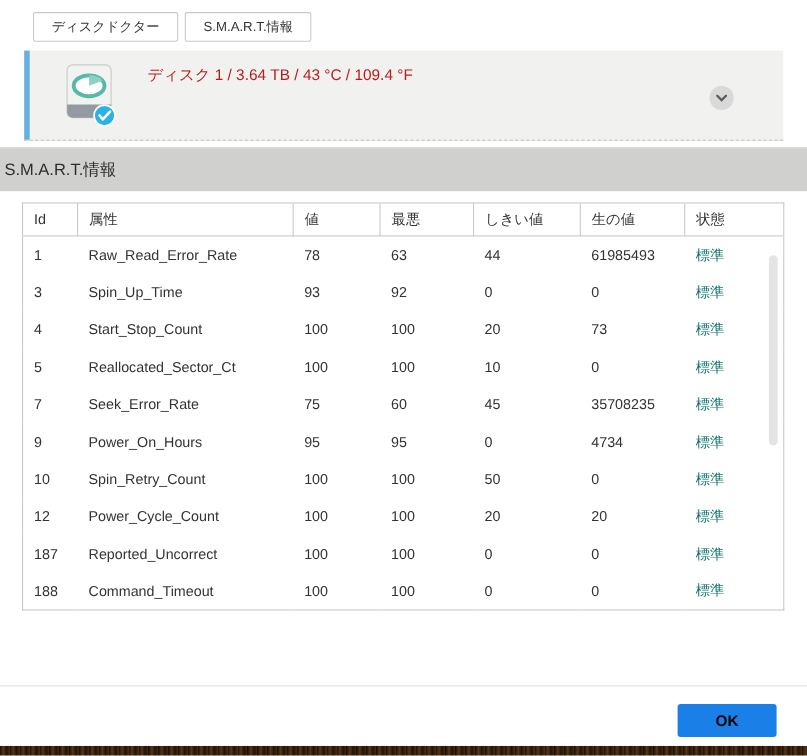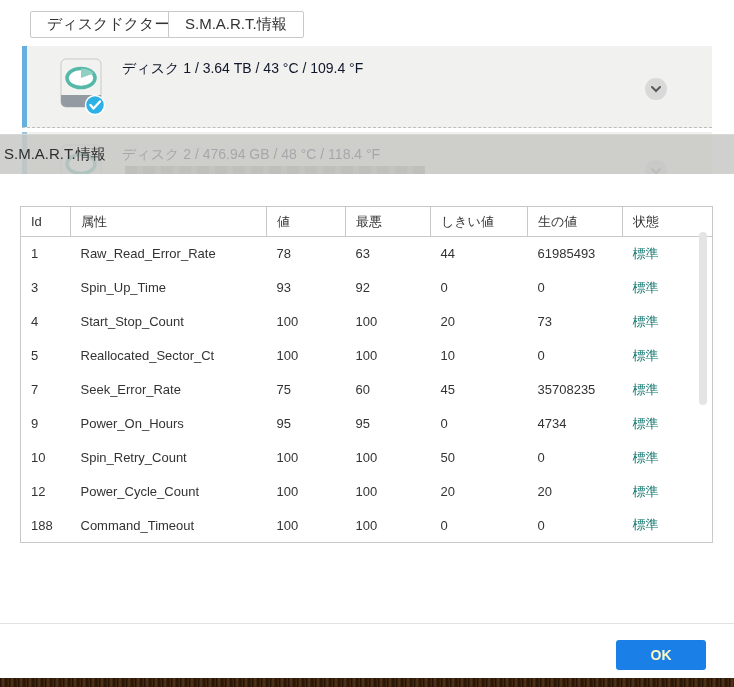--- a/index.html
+++ b/index.html
@@ -8,36 +8,36 @@
     font-family: "Liberation Sans", sans-serif;
     background: #fff;
     color: #333;
   }
   .screen { position: relative; width: 734px; height: 687px; overflow: hidden; background: #fff; }
 
   
   .tab-btn {
     position: absolute; top: 11px; height: 27px;
     background: #fff; border: 1px solid #c9c9c9; border-radius: 2px;
-    font-family: inherit; font-size: 15px; color: #333;
+    font-family: inherit; font-size: 12px; color: #333;
     padding: 0 16px; cursor: pointer;
   }
   #tab-disk-doctor { left: 30px; }
   #tab-smart { left: 168px; }
 
   
   .disk-panel {
     position: absolute; left: 22px; width: 690px; height: 82px;
     background: #f1f1ef;
   }
   #disk1 { top: 46px; border-bottom: 1px dashed #bdbdbb; z-index: 1; }
   #disk2 { top: 132px; z-index: 1; }
   .accent-bar { position: absolute; left: 0; top: 0; width: 5px; height: 100%; background: #66afdf; }
   .disk-icon { position: absolute; left: 34px; top: 12px; width: 50px; height: 58px; }
-  .disk-title { position: absolute; left: 100px; top: 14px; font-size: 14px; color: #0f172a; white-space: nowrap; }
+  .disk-title { position: absolute; left: 112px; top: 14px; font-size: 14px; color: #b91c1c; white-space: nowrap; }
   .disk-serial { position: absolute; left: 103px; top: 44px; font-size: 13px; color: #4a4a4a; white-space: nowrap; }
   #disk2 .disk-title { top: 14px; }
   .blur-bar {
     position: absolute; left: 103px; top: 34px; width: 300px; height: 8px;
     background: repeating-linear-gradient(90deg, #8a8a88 0 12px, #a5a5a3 12px 18px);
     opacity: .8;
   }
   .chev-btn {
     position: absolute; left: 623px; top: 32px; width: 22px; height: 22px;
     border-radius: 50%; background: #d9d9d9; border: none; cursor: pointer;
@@ -49,41 +49,41 @@
   .modal { position: absolute; left: 0; top: 134px; width: 734px; height: 544px; z-index: 5; }
   .modal-header {
     height: 40px; background: rgba(198,198,195,0.82);
     border-top: 1px solid #d8d8d6;
     display: flex; align-items: center;
   }
   .modal-title { padding-left: 4px; font-size: 15px; color: #2e2e2e; }
   .modal-body { position: relative; height: 504px; background: #fff; }
 
   table.smart {
-    position: absolute; left: 20px; top: 32px; width: 692px;
+    position: absolute; left: 20px; top: 10px; width: 692px;
     border-collapse: collapse; font-size: 13px; color: #333;
     background: #fff; border: 1px solid #c9c9c9; table-layout: fixed;
   }
   table.smart th {
     height: 30px; text-align: left; padding-left: 10px; font-weight: 400;
     border-right: 1px solid #c9c9c9; border-bottom: 1px solid #c9c9c9;
     overflow: hidden; white-space: nowrap;
   }
   table.smart th:last-child { border-right: none; }
   table.smart td { height: 34px; padding-left: 10px; overflow: hidden; white-space: nowrap; }
   table.smart td.status { color: #0f766e; }
 
   .scroll-thumb {
     position: absolute; left: 699px; top: 58px; width: 8px; height: 173px;
     background: #e4e4e4; border-radius: 4px; cursor: grab;
   }
   .footer-sep { position: absolute; left: 0; top: 449px; width: 734px; height: 1px; background: #e2e2e0; }
   .ok-btn {
     position: absolute; left: 616px; top: 466px; width: 90px; height: 30px;
-    background: #1a80e8; color: #fef9c3; border: none; border-radius: 3px;
+    background: #1a80e8; color: #000000; border: none; border-radius: 3px;
     font-family: inherit; font-size: 14px; font-weight: 600; cursor: pointer;
   }
 
   
   .bottom-strip {
     position: absolute; left: 0; top: 678px; width: 734px; height: 9px;
     background: repeating-linear-gradient(90deg, #1a0d04 0px, #56361b 3px, #241303 6px, #4a2d14 9px);
   }
 </style>
 </head>
@@ -107,37 +107,20 @@
       </svg>
     </span>
     <div class="disk-title">ディスク 1 / 3.64 TB / 43 °C / 109.4 °F</div>
     <button class="chev-btn">
       <svg width="12" height="8" viewBox="0 0 12 8">
         <path d="M2 2 L6 6 L10 2" stroke="#5a5a5a" stroke-width="2" fill="none" stroke-linecap="round"></path>
       </svg>
     </button>
   </div>
 
-  <div class="disk-panel" id="disk2">
-    <div class="accent-bar" style="background:#9dc6dd;"></div>
-    <span class="disk-icon">
-      <svg viewBox="0 0 50 58" width="50" height="58">
-        <rect x="5" y="1" width="40" height="48" rx="5" fill="#f2f3f1" stroke="#c8cbc8"></rect>
-        <path d="M5 37 h40 v7 a5 5 0 0 1 -5 5 h-30 a5 5 0 0 1 -5 -5 z" fill="#939aa1"></path>
-        <ellipse cx="25" cy="20" rx="14" ry="9.5" fill="#ffffff" stroke="#55b8a8" stroke-width="3.5"></ellipse>
-      </svg>
-    </span>
-    <div class="disk-title">ディスク 2 / 476.94 GB / 48 °C / 118.4 °F</div>
-    <div class="blur-bar"></div>
-    <button class="chev-btn">
-      <svg width="12" height="8" viewBox="0 0 12 8">
-        <path d="M2 2 L6 6 L10 2" stroke="#8a8a8a" stroke-width="2" fill="none" stroke-linecap="round"></path>
-      </svg>
-    </button>
-  </div>
 
   <div class="modal">
     <div class="modal-header">
       <span class="modal-title">S.M.A.R.T.情報</span>
     </div>
     <div class="modal-body">
       <table class="smart">
         <colgroup>
           <col style="width:50px">
             <col style="width:196px">
@@ -225,20 +208,29 @@
             <tr>
               <td>12</td>
               <td>Power_Cycle_Count</td>
               <td>100</td>
               <td>100</td>
               <td>20</td>
               <td>20</td>
               <td class="status">標準</td>
             </tr>
             <tr>
+              <td>187</td>
+              <td>Reported_Uncorrect</td>
+              <td>100</td>
+              <td>100</td>
+              <td>0</td>
+              <td>0</td>
+              <td class="status">標準</td>
+            </tr>
+            <tr>
               <td>188</td>
               <td>Command_Timeout</td>
               <td>100</td>
               <td>100</td>
               <td>0</td>
               <td>0</td>
               <td class="status">標準</td>
             </tr>
           </tbody>
       </table>

